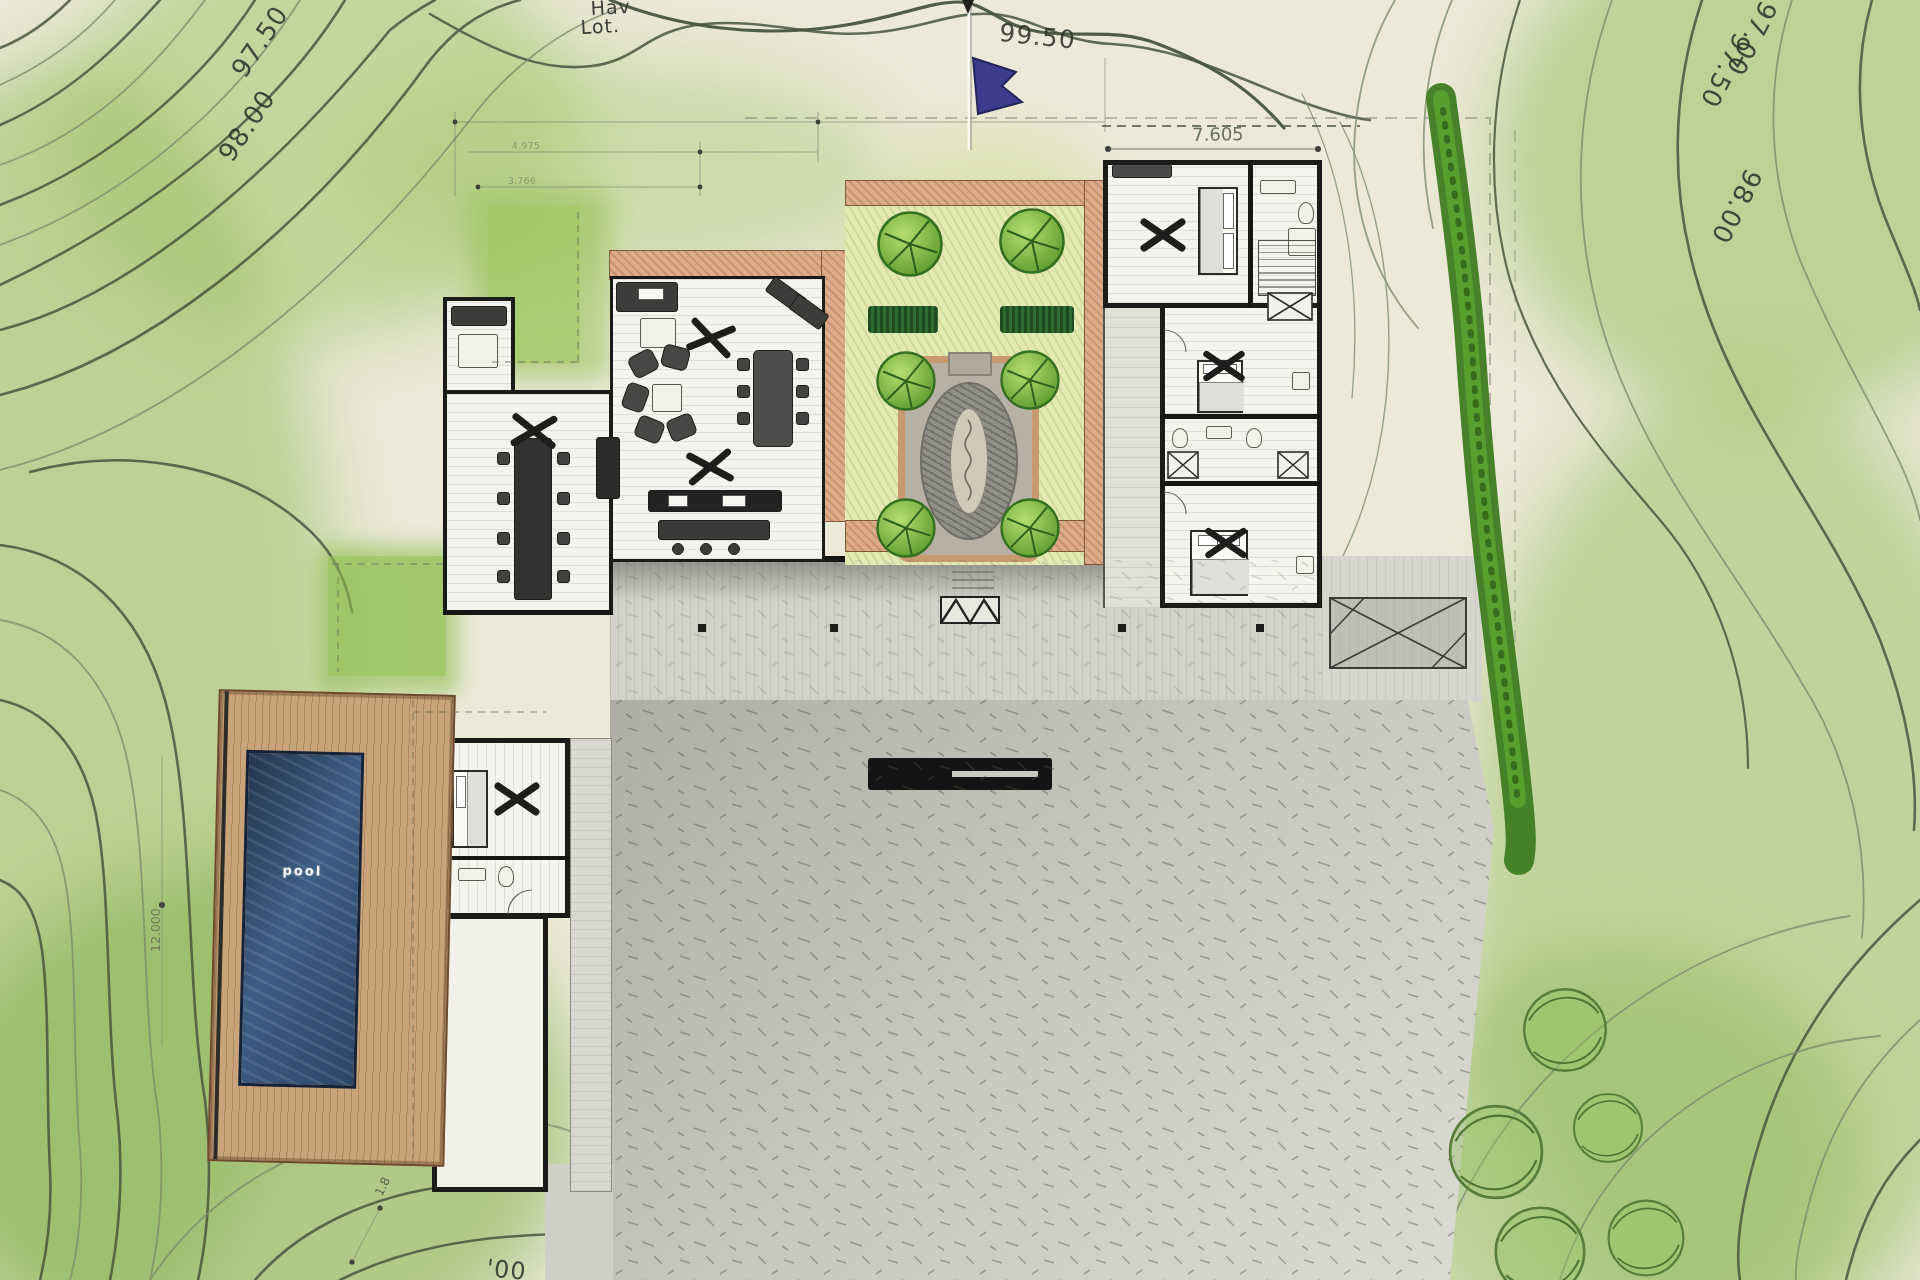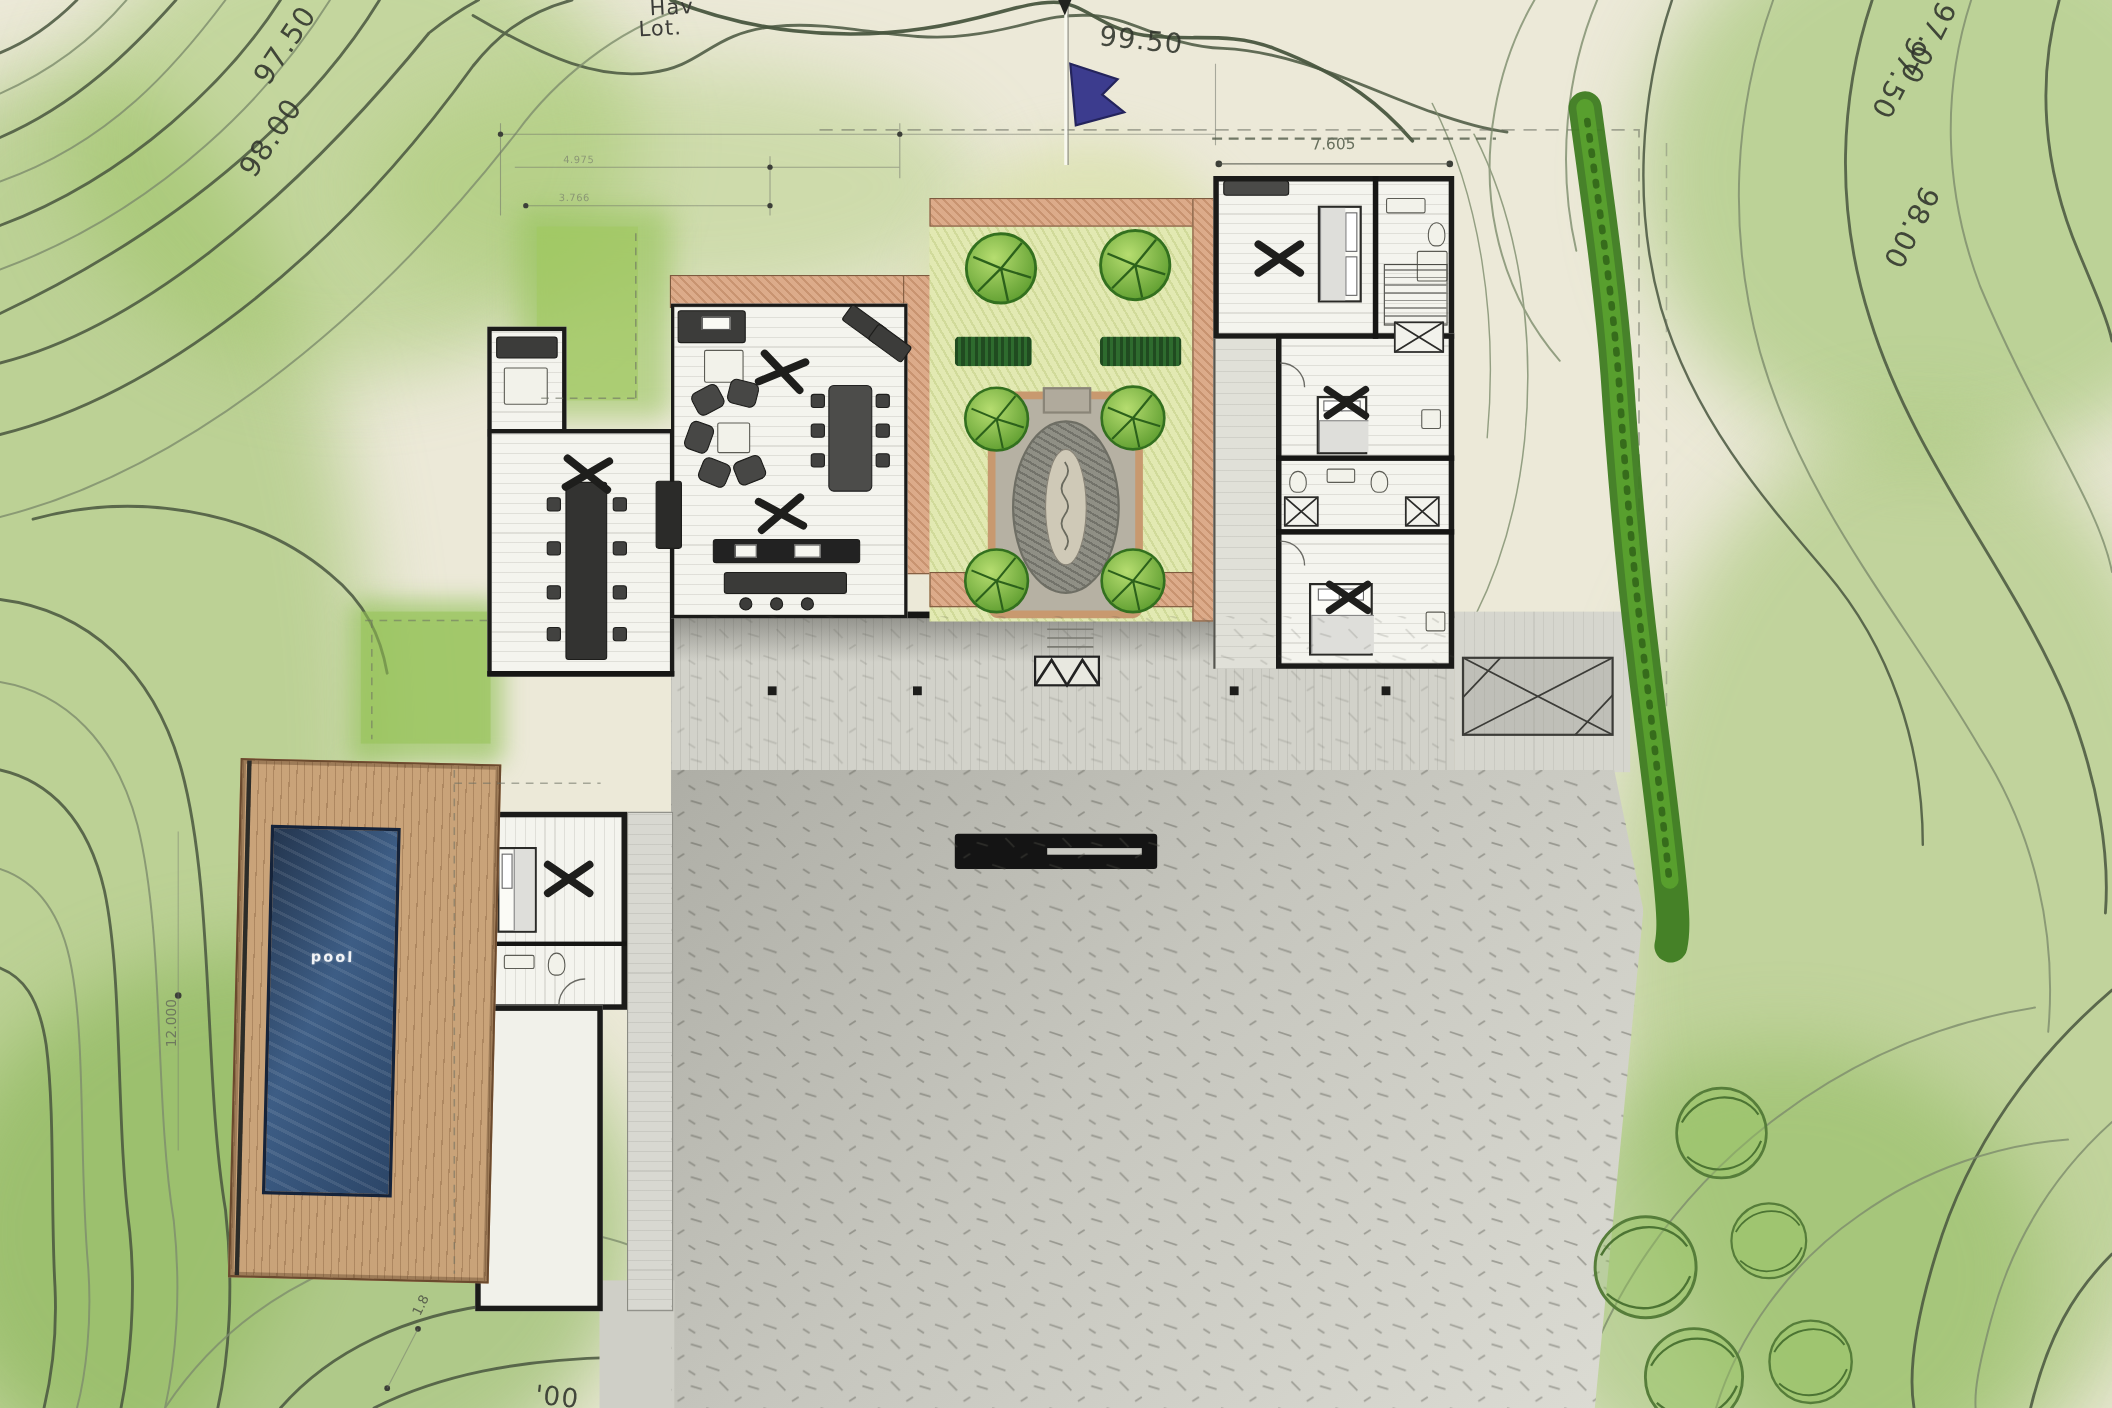--- a/index.html
+++ b/index.html
@@ -28,21 +28,21 @@
   .bed{background:#fbfbf6;border:2px solid #2a2a27;}
   .pil{position:absolute;background:#ffffff;border:1px solid #666;}
   .blk{position:absolute;background:#dededa;border-left:1px solid #888;}
   .fix{position:absolute;border:1.4px solid #5c5c55;background:#f2f2ea;border-radius:2px;}
   .wallseg{position:absolute;background:#161614;}
   
   .terr{position:absolute;}
   
   .lbl{position:absolute;white-space:nowrap;transform-origin:left top;color:#2f332b;}
   .lbl.contour{font-size:26px;font-weight:500;letter-spacing:1px;opacity:.88;}
-  .lbl.small{font-size:14px;color:#68705e;}
+  .lbl.small{font-size:18px;color:#68705e;}
   .lbl.micro{font-size:9px;color:#6f7268;opacity:.6;letter-spacing:.5px;}
   svg{position:absolute;left:0;top:0;}
   .pool-word{position:absolute;left:50%;top:33%;transform:translateX(-50%);
     font-size:13px;font-weight:bold;letter-spacing:2px;color:rgba(255,255,255,.9);
     text-shadow:0 0 2px rgba(255,255,255,.45);}
 </style>
 </head>
 <body>
 
 <div class="wash" style="left:-220px;top:60px;width:560px;height:1300px;background:rgba(150,190,95,.55);"></div>

